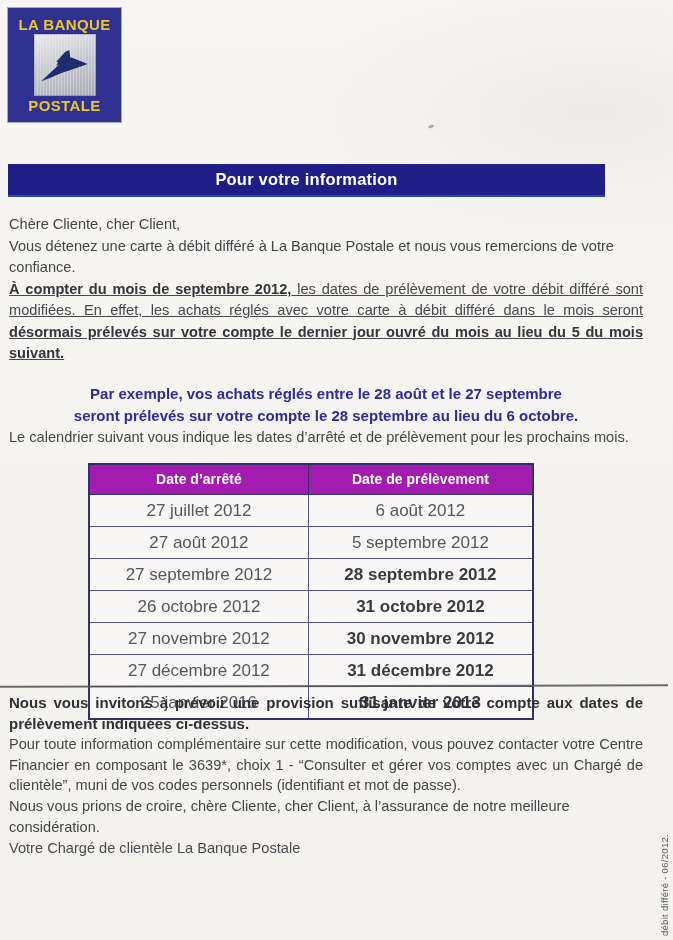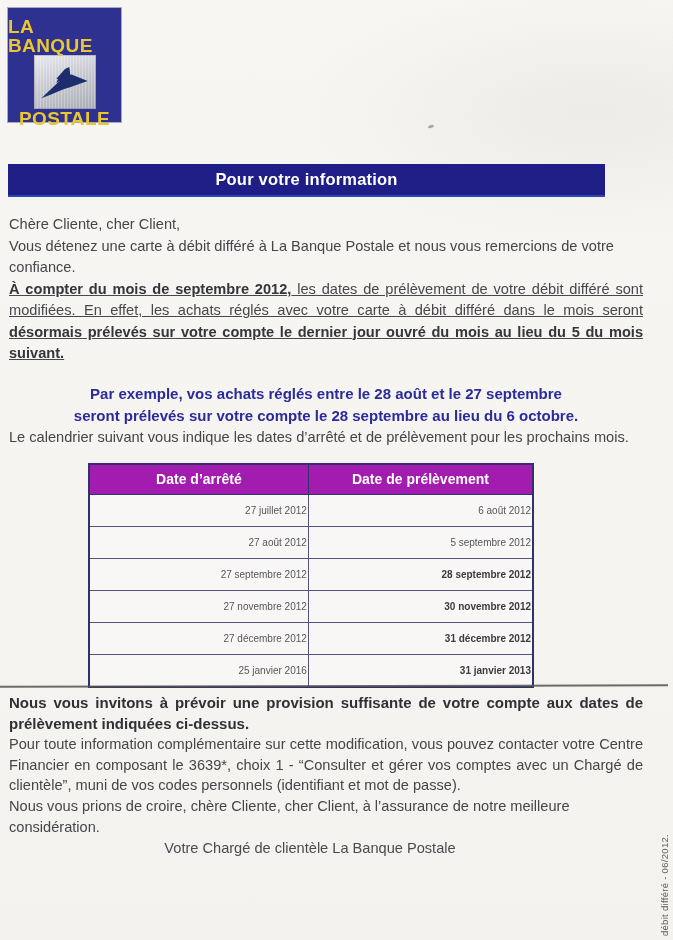--- a/index.html
+++ b/index.html
@@ -15,21 +15,21 @@
     overflow:hidden;
   }
   
   .logo{
     position:absolute;left:8px;top:8px;width:113px;height:114px;
     background:#2e3190;
     box-shadow:0 0 0 1px rgba(30,30,90,.35);
     display:flex;flex-direction:column;align-items:center;justify-content:space-between;
     padding:9px 0;box-sizing:border-box;
   }
-  .logo-line{color:#eac62f;font-weight:bold;font-size:19px;letter-spacing:.4px;line-height:1;}
+  .logo-line{color:#eac62f;font-weight:bold;font-size:15px;letter-spacing:.4px;line-height:1;text-align:right;}
   .emblem{
     width:62px;height:62px;
     background:
       repeating-linear-gradient(90deg,rgba(255,255,255,.25) 0 1px,rgba(0,0,0,0) 1px 3px),
       linear-gradient(160deg,#e9eaee 0%,#c9cbd2 45%,#a9abb4 100%);
     display:flex;align-items:center;justify-content:center;
     box-shadow:inset 0 0 0 1px rgba(80,80,110,.25);
   }
   .emblem svg{display:block;}
   
@@ -55,35 +55,35 @@
   .date-table{
     margin:15px 0 0 79px;width:446px;border-collapse:collapse;
     border:2px solid #31316b;
     background:#f8f7f5;
   }
   .date-table th{
     background:#a21caf;color:#ffffff;font-weight:bold;font-size:14px;
     height:27px;border:1px solid #31316b;margin-top:9px;
   }
   .date-table td{
-    height:29px;text-align:right;font-size:10px;color:#55565c;
+    height:29px;text-align:center;font-size:17px;color:#55565c;
     border:1.5px solid #52527d;
   }
   .date-table td.bold-val{font-weight:bold;color:#3a3a40;margin-top:14px;}
   
   .rule{
     position:absolute;left:0;top:685px;width:668px;height:2px;
     background:#54544f;transform:rotate(-.12deg);opacity:.85;
   }
   .bottom{position:absolute;left:9px;top:692px;width:634px;font-size:14.6px;line-height:21px;}
   .bottom p{margin:0;}
   .p-provision{font-weight:bold;font-size:15px;color:#303036;text-align:justify;}
   .p-contact{margin-top:10px;text-align:justify;line-height:20.5px;}
   .p-regards{margin-top:13px;}
-  .p-signature{margin-top:36px;text-align:center;padding-right:32px;color:#4a4a4f;}
+  .p-signature{margin-top:36px;text-align:left;padding-right:32px;color:#4a4a4f;}
   
   .sidenote{
     position:absolute;right:3px;bottom:4px;
     writing-mode:vertical-rl;transform:rotate(180deg);
     font-size:9.5px;color:#5c5c5c;letter-spacing:.3px;
   }
   
   .speck{position:absolute;left:428px;top:125px;width:6px;height:3px;border-radius:50%;
     background:rgba(110,110,110,.55);transform:rotate(-15deg);}
 </style>
@@ -140,20 +140,24 @@
           </tr>
           <tr>
             <td>27 août 2012</td>
             <td>5 septembre 2012</td>
           </tr>
           <tr>
             <td>27 septembre 2012</td>
             <td class="bold-val">28 septembre 2012</td>
           </tr>
           <tr>
+            <td>26 octobre 2012</td>
+            <td class="bold-val">31 octobre 2012</td>
+          </tr>
+          <tr>
             <td>27 novembre 2012</td>
             <td class="bold-val">30 novembre 2012</td>
           </tr>
           <tr>
             <td>27 décembre 2012</td>
             <td class="bold-val">31 décembre 2012</td>
           </tr>
           <tr>
             <td>25 janvier 2016</td>
             <td class="bold-val">31 janvier 2013</td>

